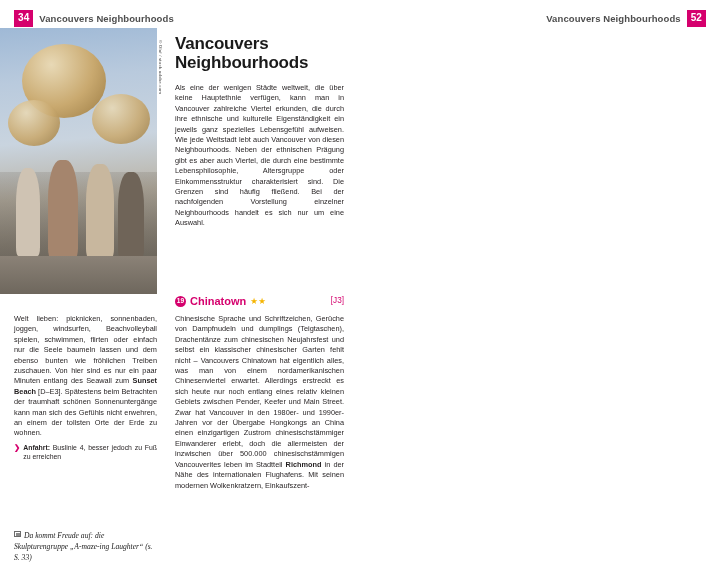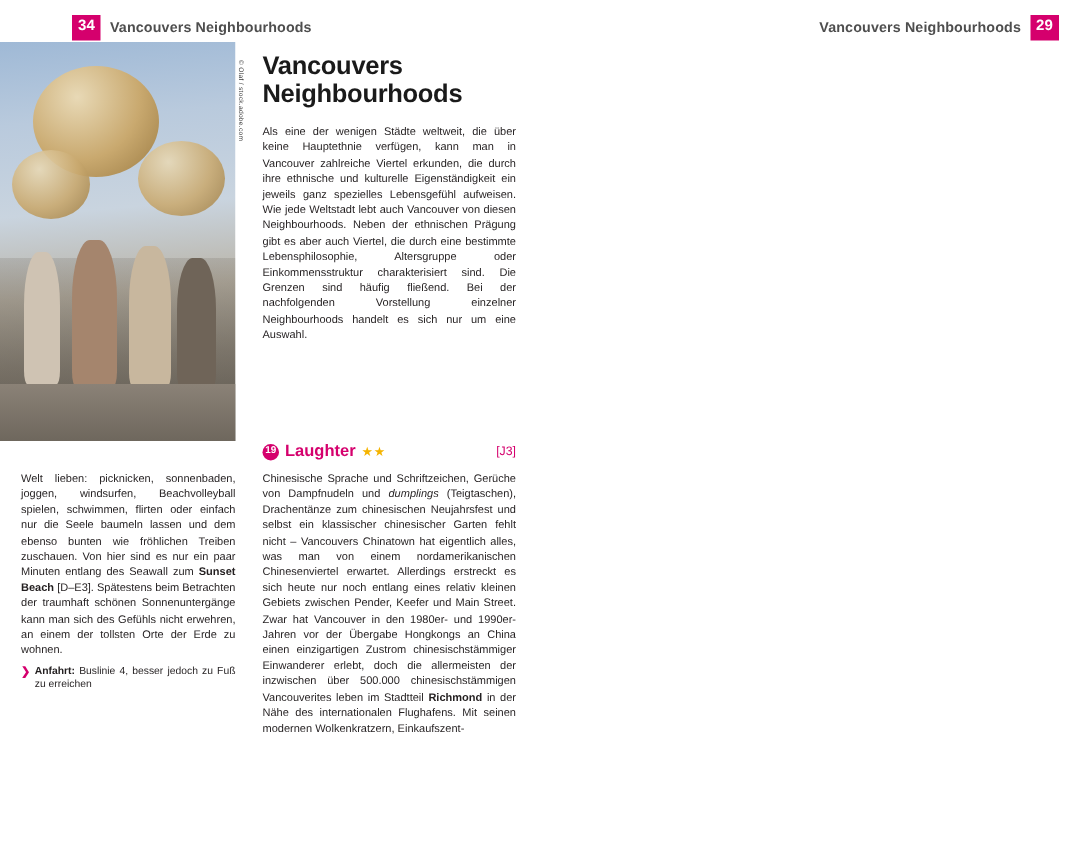--- a/index.html
+++ b/index.html
@@ -19,21 +19,21 @@
   .runhead {
     position: absolute;
     top: 10px;
     display: flex;
     align-items: center;
     gap: 6px;
     font-size: 9.5px;
     color: #5d5d5d;
     letter-spacing: .1px;
   }
-  .runhead.left  { left: 14px; margin-left: 34px; }
+  .runhead.left  { left: 14px; }
   .runhead.right { right: 14px; }
 
   .folio {
     background: #d5006d;
     color: #fff;
     font-weight: bold;
     font-size: 10px;
     line-height: 1;
     padding: 3px 4px 4px 4px;
     min-width: 15px;
@@ -122,21 +122,21 @@
   .poi-name {
     color: #d5006d; font-weight: bold; font-size: 11px; line-height: 11px;
   }
   .poi-stars { color: #f5b400; font-size: 8.5px; letter-spacing: .5px; line-height: 1; }
   .poi-ref {
     margin-left: auto; color: #d5006d; font-weight: normal;
     font-size: 8.2px; line-height: 1;
   }
 
   .bold { font-weight: bold; }
-  .ital { font-style: italic; }
+  .ital { }
 
   
   .info-line {
     margin-top: 4px;
     font-size: 6.9px;
     line-height: 9.2px;
     color: #231f20;
     display: flex;
     gap: 3px;
   }
@@ -172,21 +172,21 @@
 
 <div class="spread">
 
   <div class="runhead left">
     <span class="folio">34</span>
     <span class="runhead-title">Vancouvers Neighbourhoods</span>
   </div>
 
   <div class="runhead right">
     <span class="runhead-title">Vancouvers Neighbourhoods</span>
-    <span class="folio">29</span>
+    <span class="folio">52</span>
   </div>
 
   <div class="page page-left">
 
     <div class="photo" id="photo-left">
       <div class="sculpture-sky"></div>
       <div class="sculp-blob" style="left:22px;top:16px;width:84px;height:74px;"></div>
       <div class="sculp-blob" style="left:8px;top:72px;width:52px;height:46px;opacity:.9;"></div>
       <div class="sculp-blob" style="left:92px;top:66px;width:58px;height:50px;opacity:.88;"></div>
       <div class="sculp-crowd"></div>
@@ -199,30 +199,33 @@
     <div class="photo-credit credit-left">© Olaf / stock.adobe.com</div>
 
     <div class="col" id="col-left-1">
       <p><span>Welt lieben: picknicken, sonnenbaden, joggen, windsurfen, Beachvolleyball spielen, schwimmen, flirten oder einfach nur die Seele baumeln lassen und dem ebenso bunten wie fröhlichen Treiben zuschauen. Von hier sind es nur ein paar Minuten entlang des Seawall zum </span><span class="bold">Sunset Beach</span><span> [D–E3]. Spätestens beim Betrachten der traumhaft schönen Sonnenuntergänge kann man sich des Gefühls nicht erwehren, an einem der tollsten Orte der Erde zu wohnen.</span></p>
       <div class="info-line">
         <span class="info-arrow">❯</span>
         <span><span class="bold">Anfahrt:</span><span> Buslinie 4, besser jedoch zu Fuß zu erreichen</span></span>
       </div>
     </div>
 
+    <div class="caption" id="caption-left">
+      <span class="cap-icon"></span><span>Da kommt Freude auf: die Skulpturengruppe „A-maze-ing Laughter“ (s. S. 33)</span>
+    </div>
 
     <div class="col" id="col-mid-top">
       <h1 class="section-title">Vancouvers Neighbourhoods</h1>
       <p>Als eine der wenigen Städte weltweit, die über keine Hauptethnie verfügen, kann man in Vancouver zahlreiche Viertel erkunden, die durch ihre ethnische und kulturelle Eigenständigkeit ein jeweils ganz spezielles Lebensgefühl aufweisen. Wie jede Weltstadt lebt auch Vancouver von diesen Neighbourhoods. Neben der ethnischen Prägung gibt es aber auch Viertel, die durch eine bestimmte Lebensphilosophie, Altersgruppe oder Einkommensstruktur charakterisiert sind. Die Grenzen sind häufig fließend. Bei der nachfolgenden Vorstellung einzelner Neighbourhoods handelt es sich nur um eine Auswahl.</p>
     </div>
 
     <div class="col" id="col-mid-2">
       <div class="poi-head">
         <span class="poi-num">19</span>
-        <span class="poi-name">Laughter</span>
+        <span class="poi-name">Chinatown</span>
         <span class="poi-stars">★★</span>
         <span class="poi-ref">[J3]</span>
       </div>
       <p><span>Chinesische Sprache und Schriftzeichen, Gerüche von Dampfnudeln und </span><span class="ital">dumplings</span><span> (Teigtaschen), Drachentänze zum chinesischen Neujahrsfest und selbst ein klassischer chinesischer Garten fehlt nicht – Vancouvers Chinatown hat eigentlich alles, was man von einem nordamerikanischen Chinesenviertel erwartet. Allerdings erstreckt es sich heute nur noch entlang eines relativ kleinen Gebiets zwischen Pender, Keefer und Main Street. Zwar hat Vancouver in den 1980er- und 1990er-Jahren vor der Übergabe Hongkongs an China einen einzigartigen Zustrom chinesischstämmiger Einwanderer erlebt, doch die allermeisten der inzwischen über 500.000 chinesischstämmigen Vancouverites leben im Stadtteil </span><span class="bold">Richmond</span><span> in der Nähe des internationalen Flughafens. Mit seinen modernen Wolkenkratzern, Einkaufszent-</span></p>
     </div>
   </div>
 
   <div class="page page-right">
 
     

